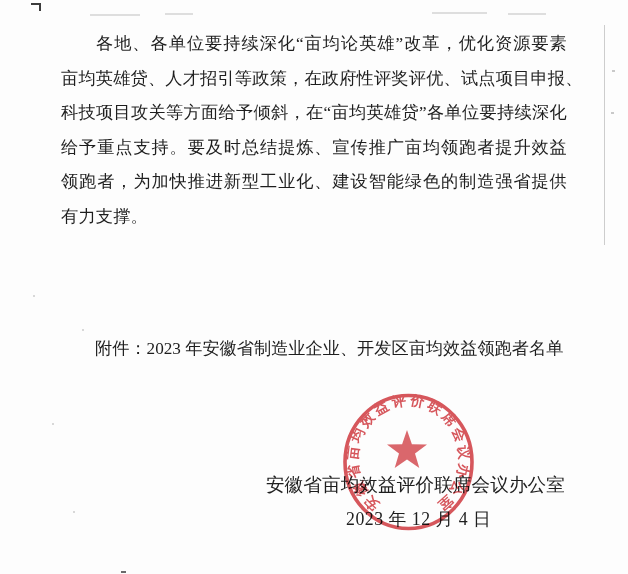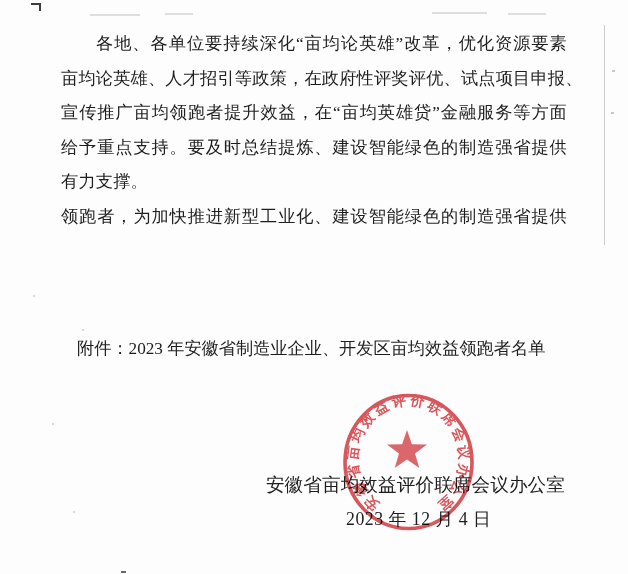--- a/index.html
+++ b/index.html
@@ -18,21 +18,21 @@
   }
   .body-text .line{
     white-space:nowrap;
     text-align:justify;
     text-align-last:justify;
     height:34.6px;
   }
   .body-text .line.first{ text-indent:35px; }
   .body-text .line.last{ text-align-last:left; }
   .attachment{
-    position:absolute;left:43px;top:336px;width:540px;
+    position:absolute;left:61px;top:336px;width:540px;
     font-size:17.2px;white-space:nowrap;text-indent:34px;
   }
   .signature{
     position:absolute;top:472px;right:63px;
     font-size:18.6px;white-space:nowrap;letter-spacing:0.1px;
   }
   .docdate{
     position:absolute;top:507px;left:346px;
     font-size:17.8px;white-space:nowrap;letter-spacing:0.5px;
   }
@@ -79,25 +79,25 @@
   <div class="art speck s1"></div>
   <div class="art speck s2"></div>
   <div class="art speck s3"></div>
   <div class="art speck s4"></div>
   <div class="art speck s5"></div>
   <div class="art speck s6"></div>
   <div class="art speck s7"></div>
 
   <div class="body-text">
     <div class="line first">各地、各单位要持续深化“亩均论英雄”改革，优化资源要素</div>
-    <div class="line">亩均论英雄、人才招引等政策，在政府性评奖评优、试点项目申报、</div>
-    <div class="line">宣传推广亩均领跑者提升效益，在“亩均英雄贷”金融服务等方面</div>
-    <div class="line">给予重点支持。要及时总结提炼、建设智能绿色的制造强省提供</div>
+    <div class="line">亩均英雄贷、人才招引等政策，在政府性评奖评优、试点项目申报、</div>
+    <div class="line">科技项目攻关等方面给予倾斜，在“亩均英雄贷”各单位要持续深化</div>
+    <div class="line">给予重点支持。要及时总结提炼、宣传推广亩均领跑者提升效益</div>
+    <div class="line">领跑者，为加快推进新型工业化、建设智能绿色的制造强省提供</div>
     <div class="line last">有力支撑。</div>
-    <div class="line">领跑者，为加快推进新型工业化、建设智能绿色的制造强省提供</div>
   </div>
 
   <div class="attachment">附件：2023 年安徽省制造业企业、开发区亩均效益领跑者名单</div>
 
   <div class="signature">安徽省亩均效益评价联席会议办公室</div>
   <div class="docdate">2023 年 12 月 4 日</div>
 
   <div class="seal">
     <svg viewBox="0 0 135 140" width="135" height="140" xmlns="http://www.w3.org/2000/svg">
       <ellipse cx="67.5" cy="70" rx="63.5" ry="66.5" fill="none" stroke-width="3.6" stroke="#d5494f"></ellipse>

